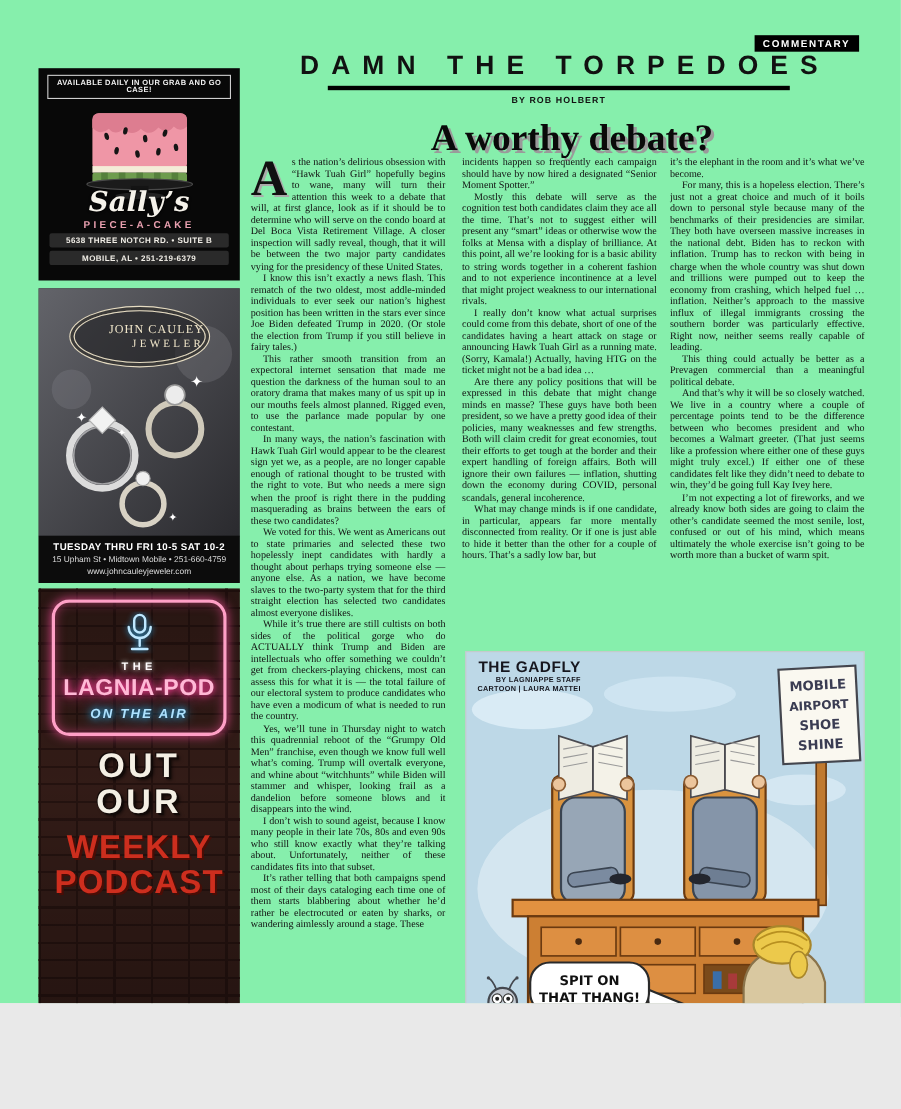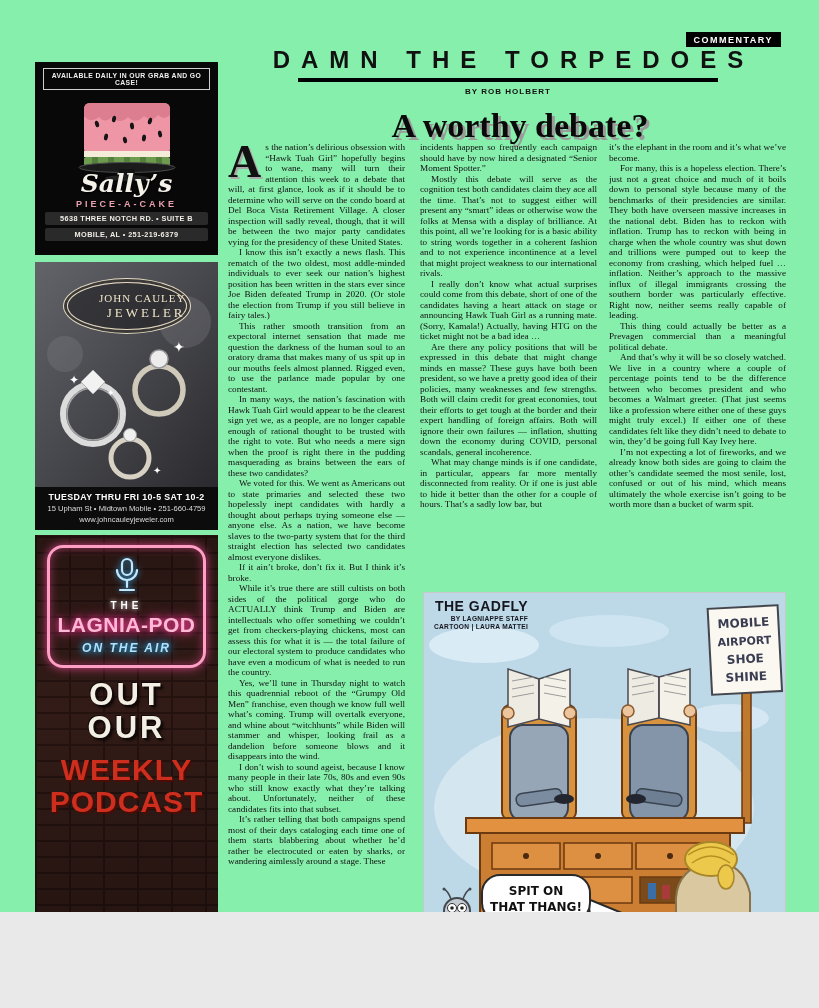--- a/index.html
+++ b/index.html
@@ -40,21 +40,21 @@
   .sallys-tagline{color:#e9a0b0;font:bold 9px "Liberation Sans",sans-serif;letter-spacing:3px;margin-top:1px;}
   .sallys-addr{color:#f0ede6;font:bold 7.3px "Liberation Sans",sans-serif;letter-spacing:0.4px;
     margin:3px 10px 0;background:#2a2a2a;padding:2px 0;border-radius:2px;text-align:center;}
 
   .ad-jeweler{top:262px;height:268px;background:#3f3f41;}
   .rings-svg{position:absolute;top:0;left:0;}
   .jeweler-badge{position:absolute;top:20px;left:50%;transform:translateX(-50%);width:118px;height:46px;
     border:1.5px solid #e6dcc2;border-radius:50%;box-shadow:0 0 0 3px rgba(40,40,42,0.9),0 0 0 4px #e6dcc2;
     display:flex;flex-direction:column;align-items:flex-end;justify-content:center;background:rgba(25,25,28,0.55);}
   .badge-line1{font-family:"Liberation Serif",serif;font-size:11px;letter-spacing:1px;color:#eee4c8;}
-  .badge-line2{font-family:"Liberation Serif",serif;font-size:13px;letter-spacing:3px;color:#eee4c8;margin-top:1px;}
+  .badge-line2{font-family:"Liberation Serif",serif;font-size:10px;letter-spacing:3px;color:#eee4c8;margin-top:1px;}
   .jeweler-info{position:absolute;bottom:0;left:0;right:0;background:#0c0c0c;text-align:center;padding:5px 0 6px;}
   .jeweler-hours{color:#fff;font:bold 8.8px "Liberation Sans",sans-serif;letter-spacing:0.4px;}
   .jeweler-address,.jeweler-website{color:#ddd;font:7.6px "Liberation Sans",sans-serif;margin-top:2px;}
 
   .ad-podcast{top:535px;height:435px;text-align:center;background-color:#351d18;
     background-image:linear-gradient(rgba(0,0,0,0.25),rgba(0,0,0,0.05) 40%,rgba(0,0,0,0.35)),
       repeating-linear-gradient(0deg,#261310 0 2px,transparent 2px 16px),
       repeating-linear-gradient(90deg,#261310 0 2px,transparent 2px 34px);}
   .neon-sign{margin:10px 12px 10px;border:3px solid #ff9fc6;border-radius:16px;
     box-shadow:0 0 10px rgba(255,79,160,0.8),inset 0 0 10px rgba(255,79,160,0.5);padding:8px 4px 10px;}
@@ -192,21 +192,20 @@
     <div class="podcast-word">PODCAST</div>
   </div>
 
   <div class="textcol col1">
     <p class="lead"><span class="dropcap">A</span><span>s the nation’s delirious obsession with “Hawk Tuah Girl” hopefully begins to wane, many will turn their attention this week to a debate that will, at first glance, look as if it should be to determine who will serve on the condo board at Del Boca Vista Retirement Village. A closer inspection will sadly reveal, though, that it will be between the two major party candidates vying for the presidency of these United States.</span></p>
     <div class="plist">
         <p>I know this isn’t exactly a news flash. This rematch of the two oldest, most addle-minded individuals to ever seek our nation’s highest position has been written in the stars ever since Joe Biden defeated Trump in 2020. (Or stole the election from Trump if you still believe in fairy tales.)</p>
         <p>This rather smooth transition from an expectoral internet sensation that made me question the darkness of the human soul to an oratory drama that makes many of us spit up in our mouths feels almost planned. Rigged even, to use the parlance made popular by one contestant.</p>
         <p>In many ways, the nation’s fascination with Hawk Tuah Girl would appear to be the clearest sign yet we, as a people, are no longer capable enough of rational thought to be trusted with the right to vote. But who needs a mere sign when the proof is right there in the pudding masquerading as brains between the ears of these two candidates?</p>
         <p>We voted for this. We went as Americans out to state primaries and selected these two hopelessly inept candidates with hardly a thought about perhaps trying someone else — anyone else. As a nation, we have become slaves to the two-party system that for the third straight election has selected two candidates almost everyone dislikes.</p>
-        <p>If it ain’t broke, don’t fix it. But I think it’s broke.</p>
         <p>While it’s true there are still cultists on both sides of the political gorge who do ACTUALLY think Trump and Biden are intellectuals who offer something we couldn’t get from checkers-playing chickens, most can assess this for what it is — the total failure of our electoral system to produce candidates who have even a modicum of what is needed to run the country.</p>
         <p>Yes, we’ll tune in Thursday night to watch this quadrennial reboot of the “Grumpy Old Men” franchise, even though we know full well what’s coming. Trump will overtalk everyone, and whine about “witchhunts” while Biden will stammer and whisper, looking frail as a dandelion before someone blows and it disappears into the wind.</p>
         <p>I don’t wish to sound ageist, because I know many people in their late 70s, 80s and even 90s who still know exactly what they’re talking about. Unfortunately, neither of these candidates fits into that subset.</p>
         <p>It’s rather telling that both campaigns spend most of their days cataloging each time one of them starts blabbering about whether he’d rather be electrocuted or eaten by sharks, or wandering aimlessly around a stage. These</p>
       </div>
   </div>
   <div class="textcol col2 cont">
     <div class="plist">
         <p>incidents happen so frequently each campaign should have by now hired a designated “Senior Moment Spotter.”</p>
         <p>Mostly this debate will serve as the cognition test both candidates claim they ace all the time. That’s not to suggest either will present any “smart” ideas or otherwise wow the folks at Mensa with a display of brilliance. At this point, all we’re looking for is a basic ability to string words together in a coherent fashion and to not experience incontinence at a level that might project weakness to our international rivals.</p>

